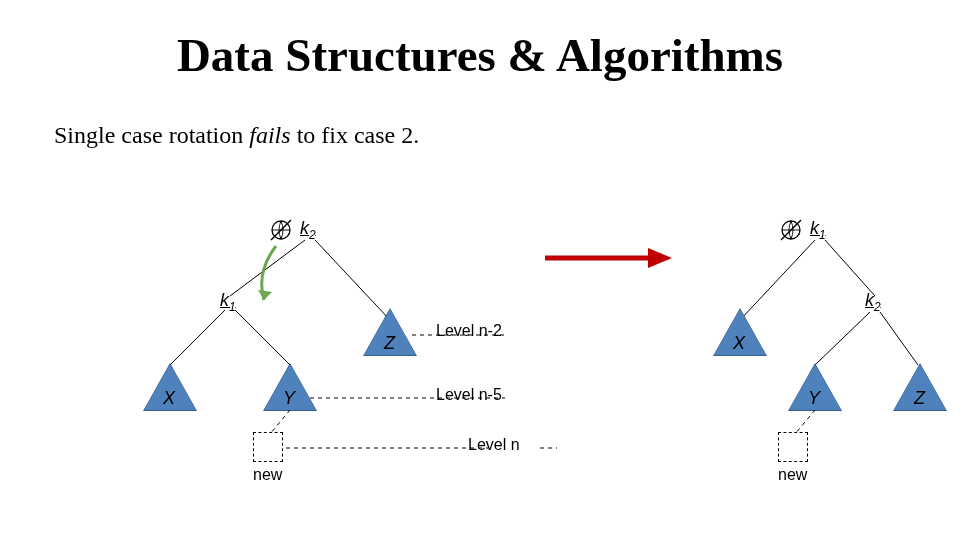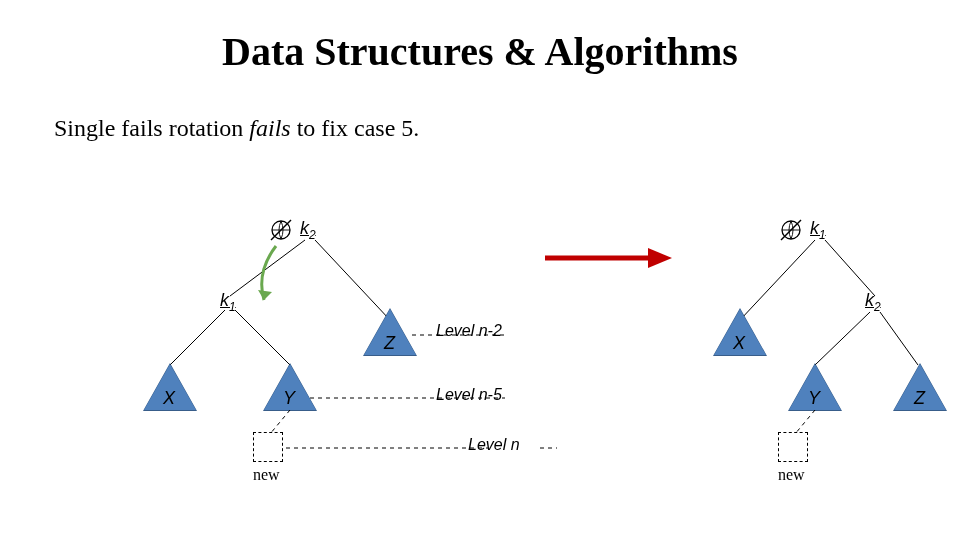--- a/index.html
+++ b/index.html
@@ -6,21 +6,21 @@
   body {
     width: 960px;
     height: 540px;
     background: #fff;
     font-family: "Times New Roman", Times, serif;
     position: relative;
     overflow: hidden;
   }
   .title {
     text-align: center;
-    font-size: 40px;
+    font-size: 47px;
     font-weight: bold;
     margin-top: 28px;
   }
   .subtitle {
     font-size: 24px;
     margin-top: 40px;
     margin-left: 54px;
   }
   .subtitle .italic { font-style: italic; margin-top: 19px; }
   .canvas {
@@ -65,41 +65,40 @@
     position: absolute;
     font-family: Arial, Helvetica, sans-serif;
     font-style: italic;
     font-size: 18px;
     color: #000;
     z-index: 5;
   }
   .level-label {
     position: absolute;
     font-family: Arial, Helvetica, sans-serif;
-    font-style: italic;
     font-size: 16px;
   }
   .newbox {
     position: absolute;
     width: 30px; height: 30px;
     border: 1px dashed #000;
   }
   .new-label {
     position: absolute;
-    font-family: Liberation Serif, serif;
+    font-family: Liberation Sans, sans-serif;
     font-size: 16px;
   }
 </style>
 </head>
 <body>
 
 <h1 class="title">Data Structures &amp; Algorithms</h1>
 
 <div class="subtitle">
-  <span>Single fails rotation </span><span class="italic">fails</span><span> to fix case 5.</span>
+  <span>Single case rotation </span><span class="italic">fails</span><span> to fix case 2.</span>
 </div>
 
 <svg class="canvas" viewBox="0 0 960 540">
 
   <line x1="305" y1="240" x2="230" y2="296" stroke="#000" stroke-width="1"></line>
   <line x1="315" y1="240" x2="390" y2="320" stroke="#000" stroke-width="1"></line>
   <line x1="225" y1="310" x2="170" y2="365" stroke="#000" stroke-width="1"></line>
   <line x1="235" y1="310" x2="290" y2="365" stroke="#000" stroke-width="1"></line>
 
   <g transform="translate(281,230)">

